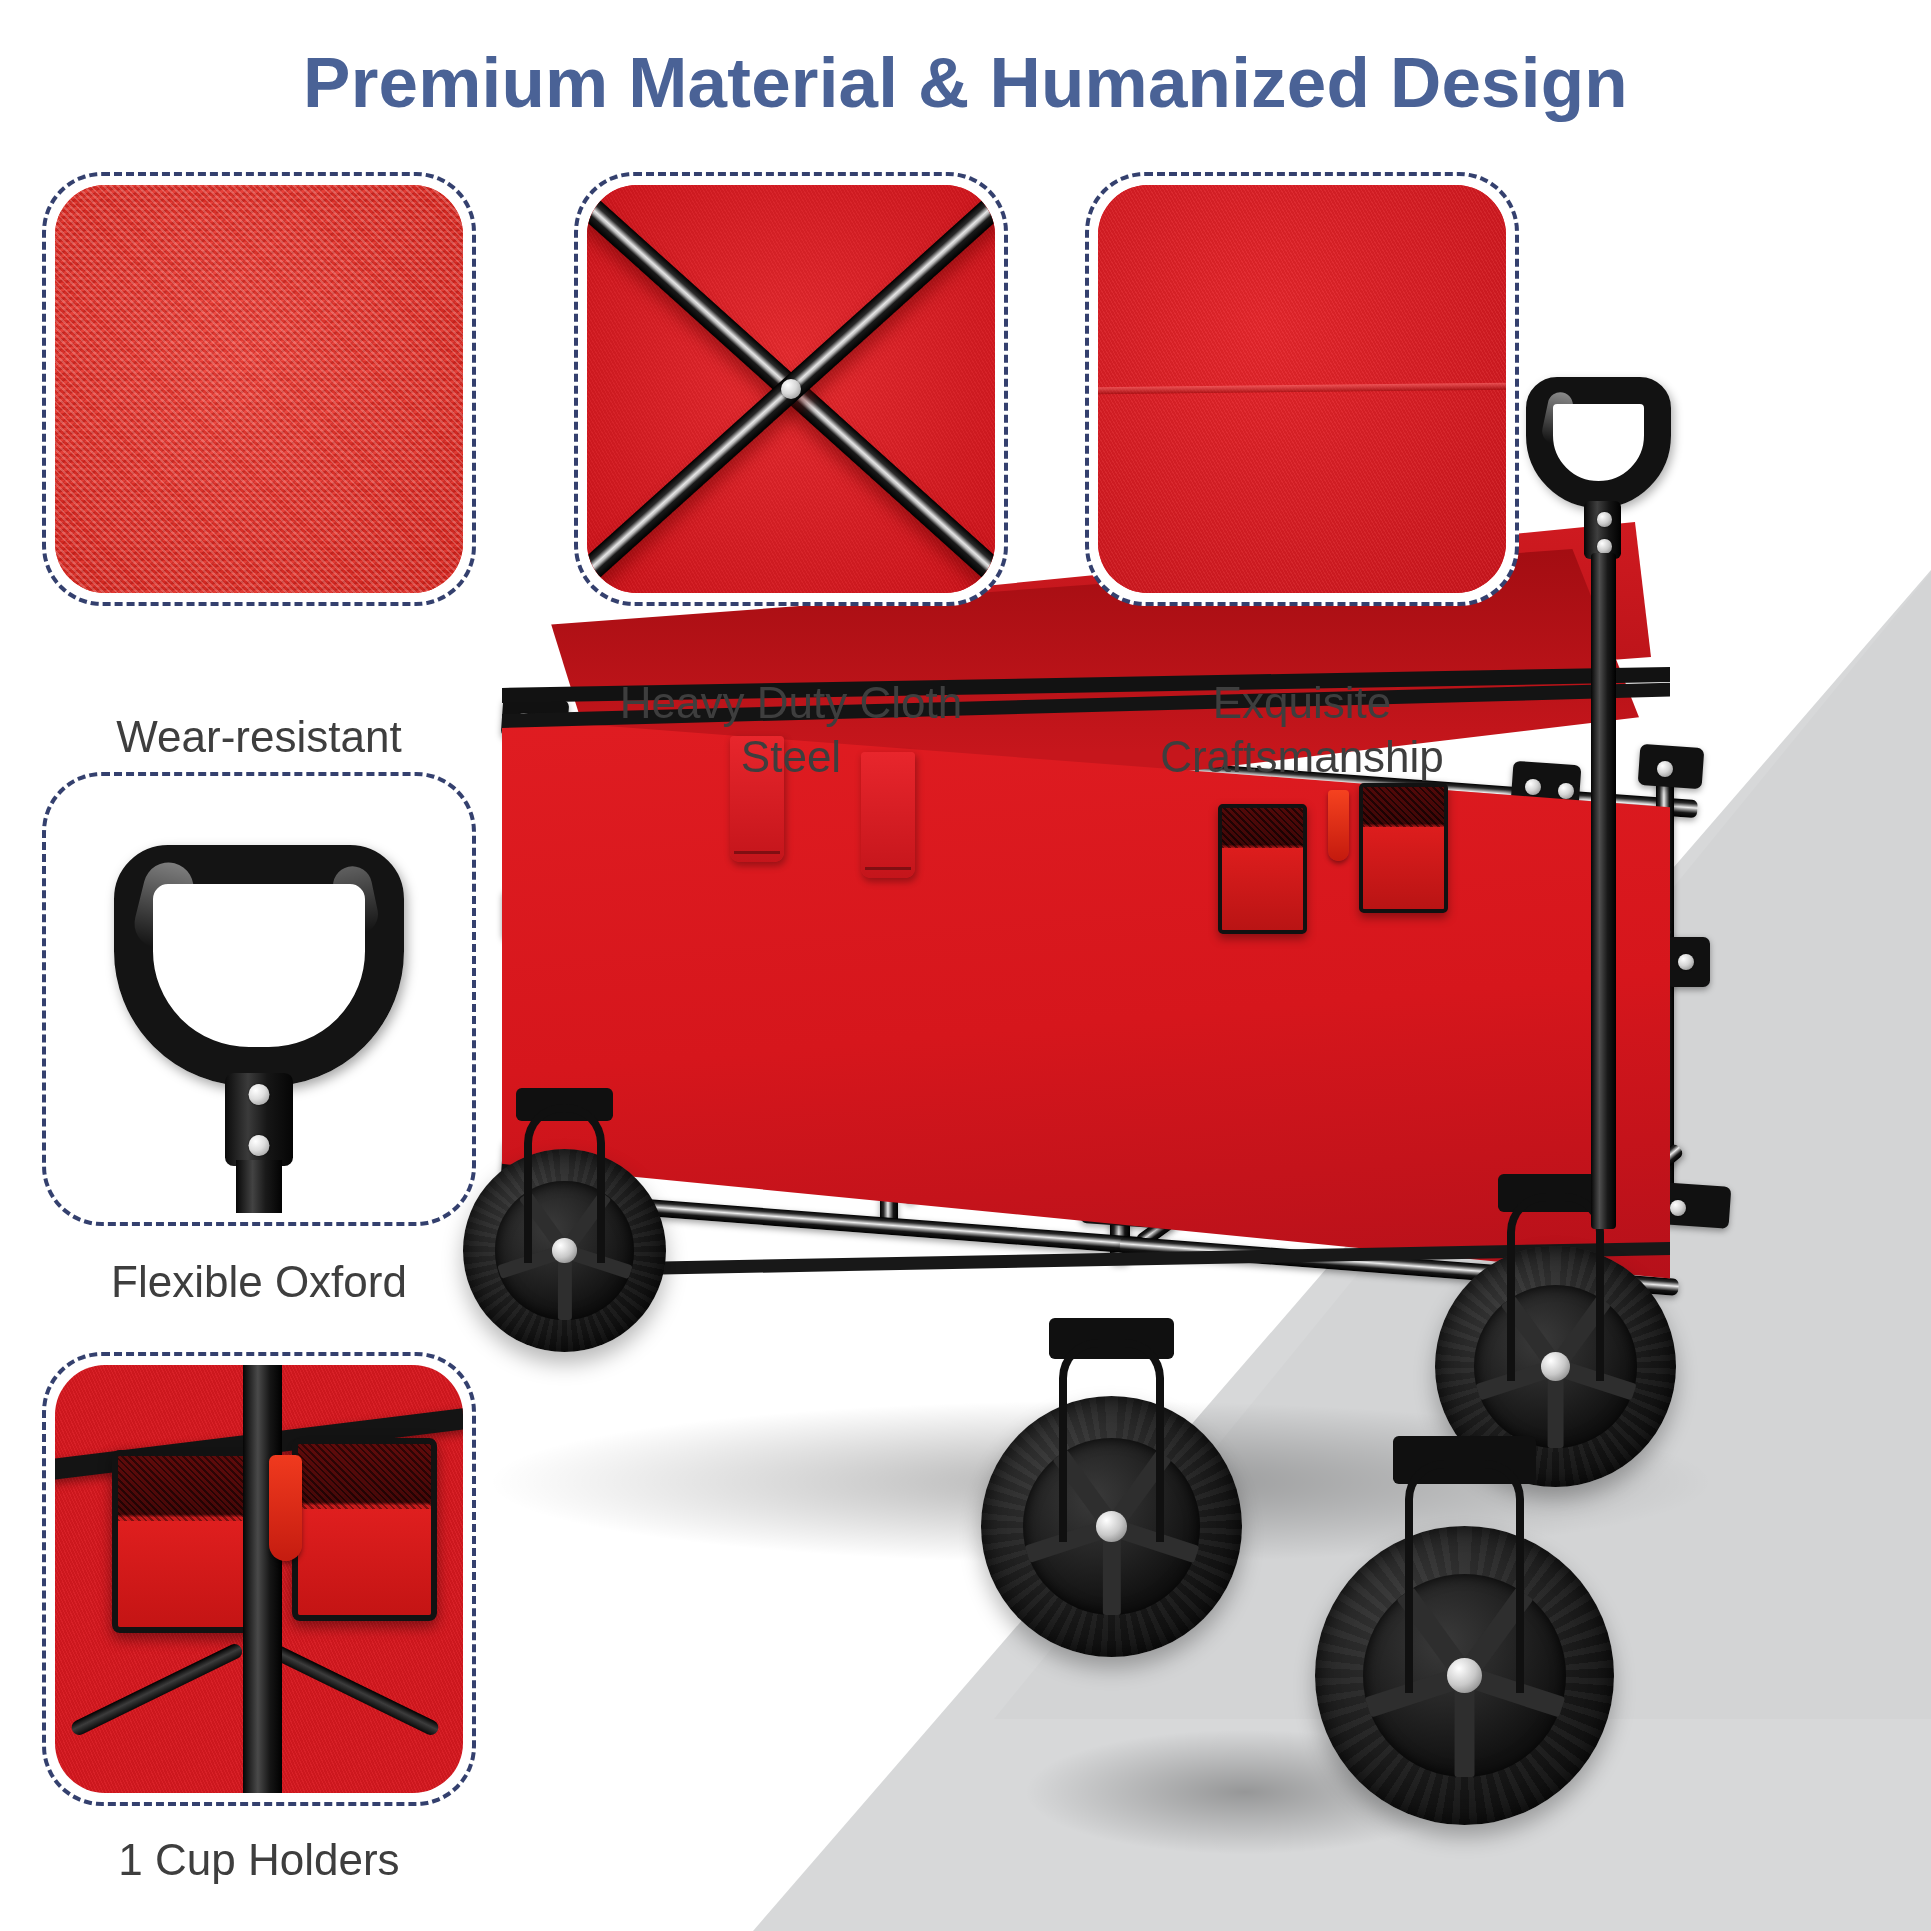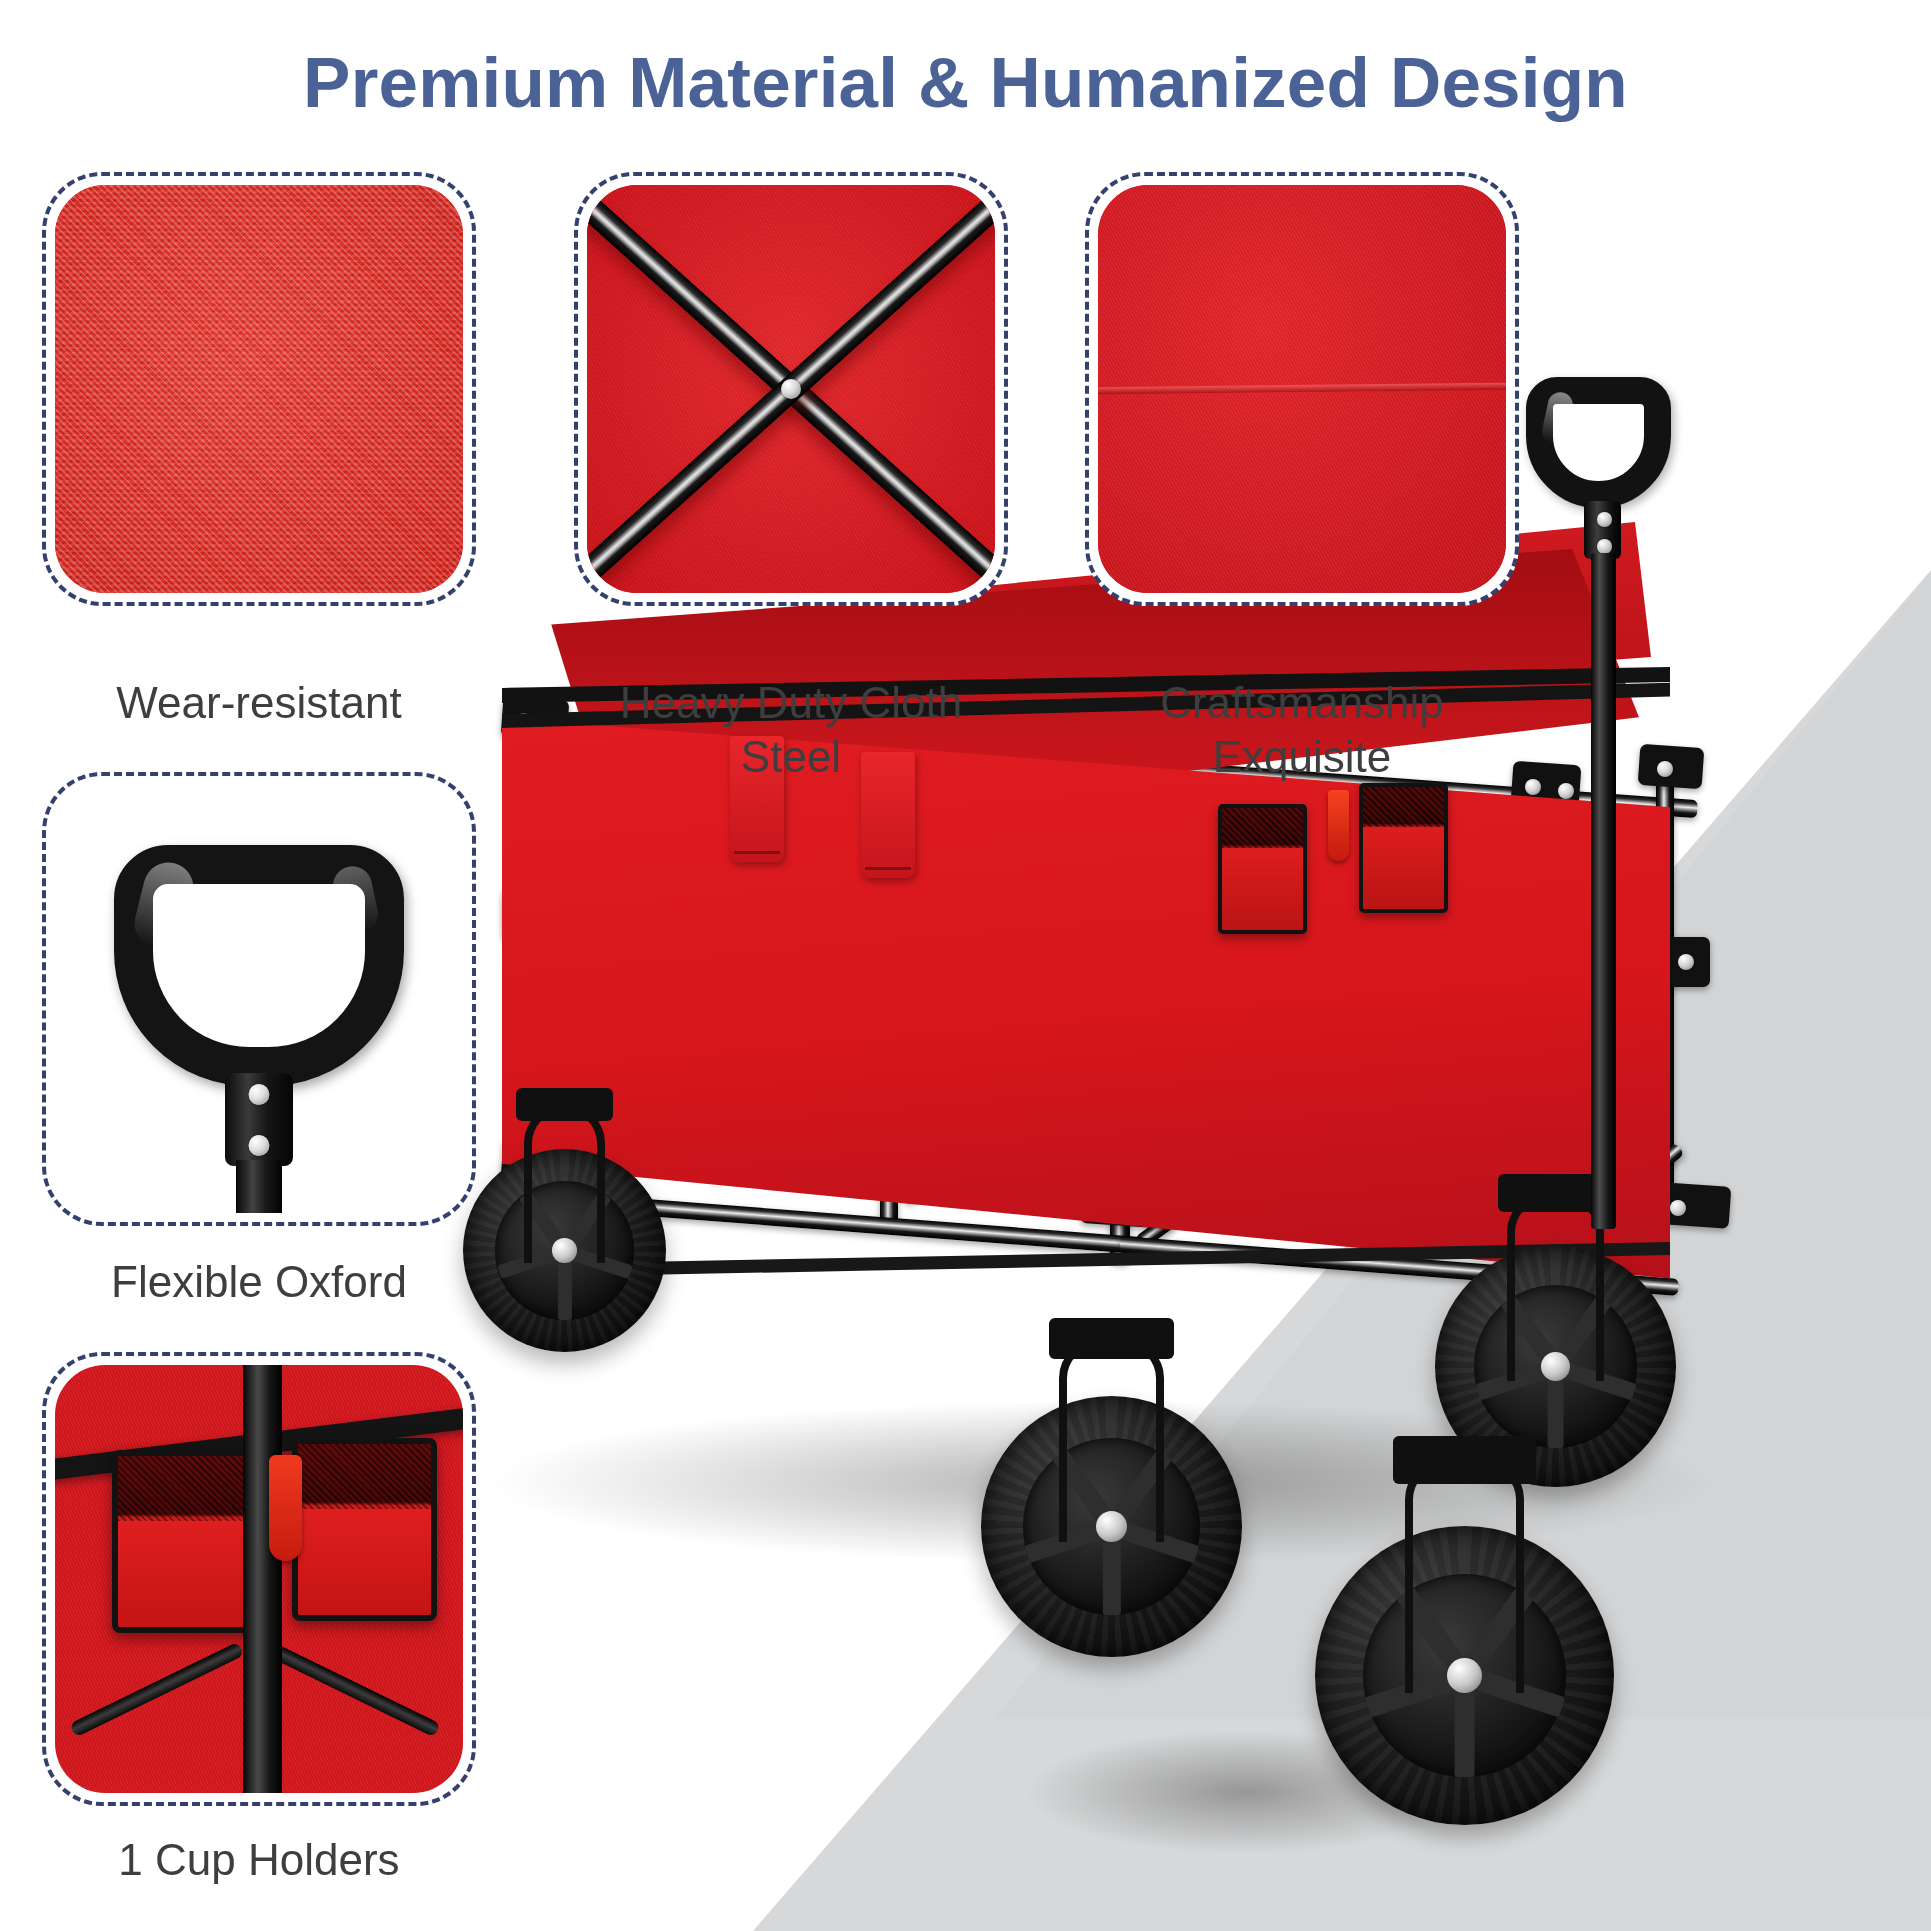--- a/index.html
+++ b/index.html
@@ -355,21 +355,21 @@
   <div class="grey-wedge"></div>
   <div class="grey-wedge2"></div>
 
   <div class="title">Premium Material &amp; Humanized Design</div>
 
   <div class="fbox" style="left:42px; top:172px; width:434px; height:434px;">
     <div class="inner">
       <div class="fab-weave"></div>
     </div>
   </div>
-  <div class="cap" style="left:42px; top:676px; width:434px;">
+  <div class="cap" style="left:42px; top:710px; width:434px;">
     <div>Wear-resistant</div>
   </div>
 
   <div class="fbox" style="left:574px; top:172px; width:434px; height:434px;">
     <div class="inner">
       <div class="fab-plain"></div>
       <div class="bar a"></div>
       <div class="bar b"></div>
       <div class="bolt"></div>
     </div>
@@ -380,22 +380,22 @@
   </div>
 
   <div class="fbox" style="left:1085px; top:172px; width:434px; height:434px;">
     <div class="inner">
       <div class="fab-smooth">
         <div class="seam"></div>
       </div>
     </div>
   </div>
   <div class="cap" style="left:1085px; top:676px; width:434px;">
+    <div>Exquisite</div>
     <div>Craftsmanship</div>
-    <div>Exquisite</div>
   </div>
 
   <div class="fbox" style="left:42px; top:772px; width:434px; height:454px;">
     <div class="inner">
       <div class="handle-wrap">
         <div class="dhandle">
           <div class="ring"></div>
           <div class="gloss"></div>
           <div class="gloss2"></div>
         </div>

